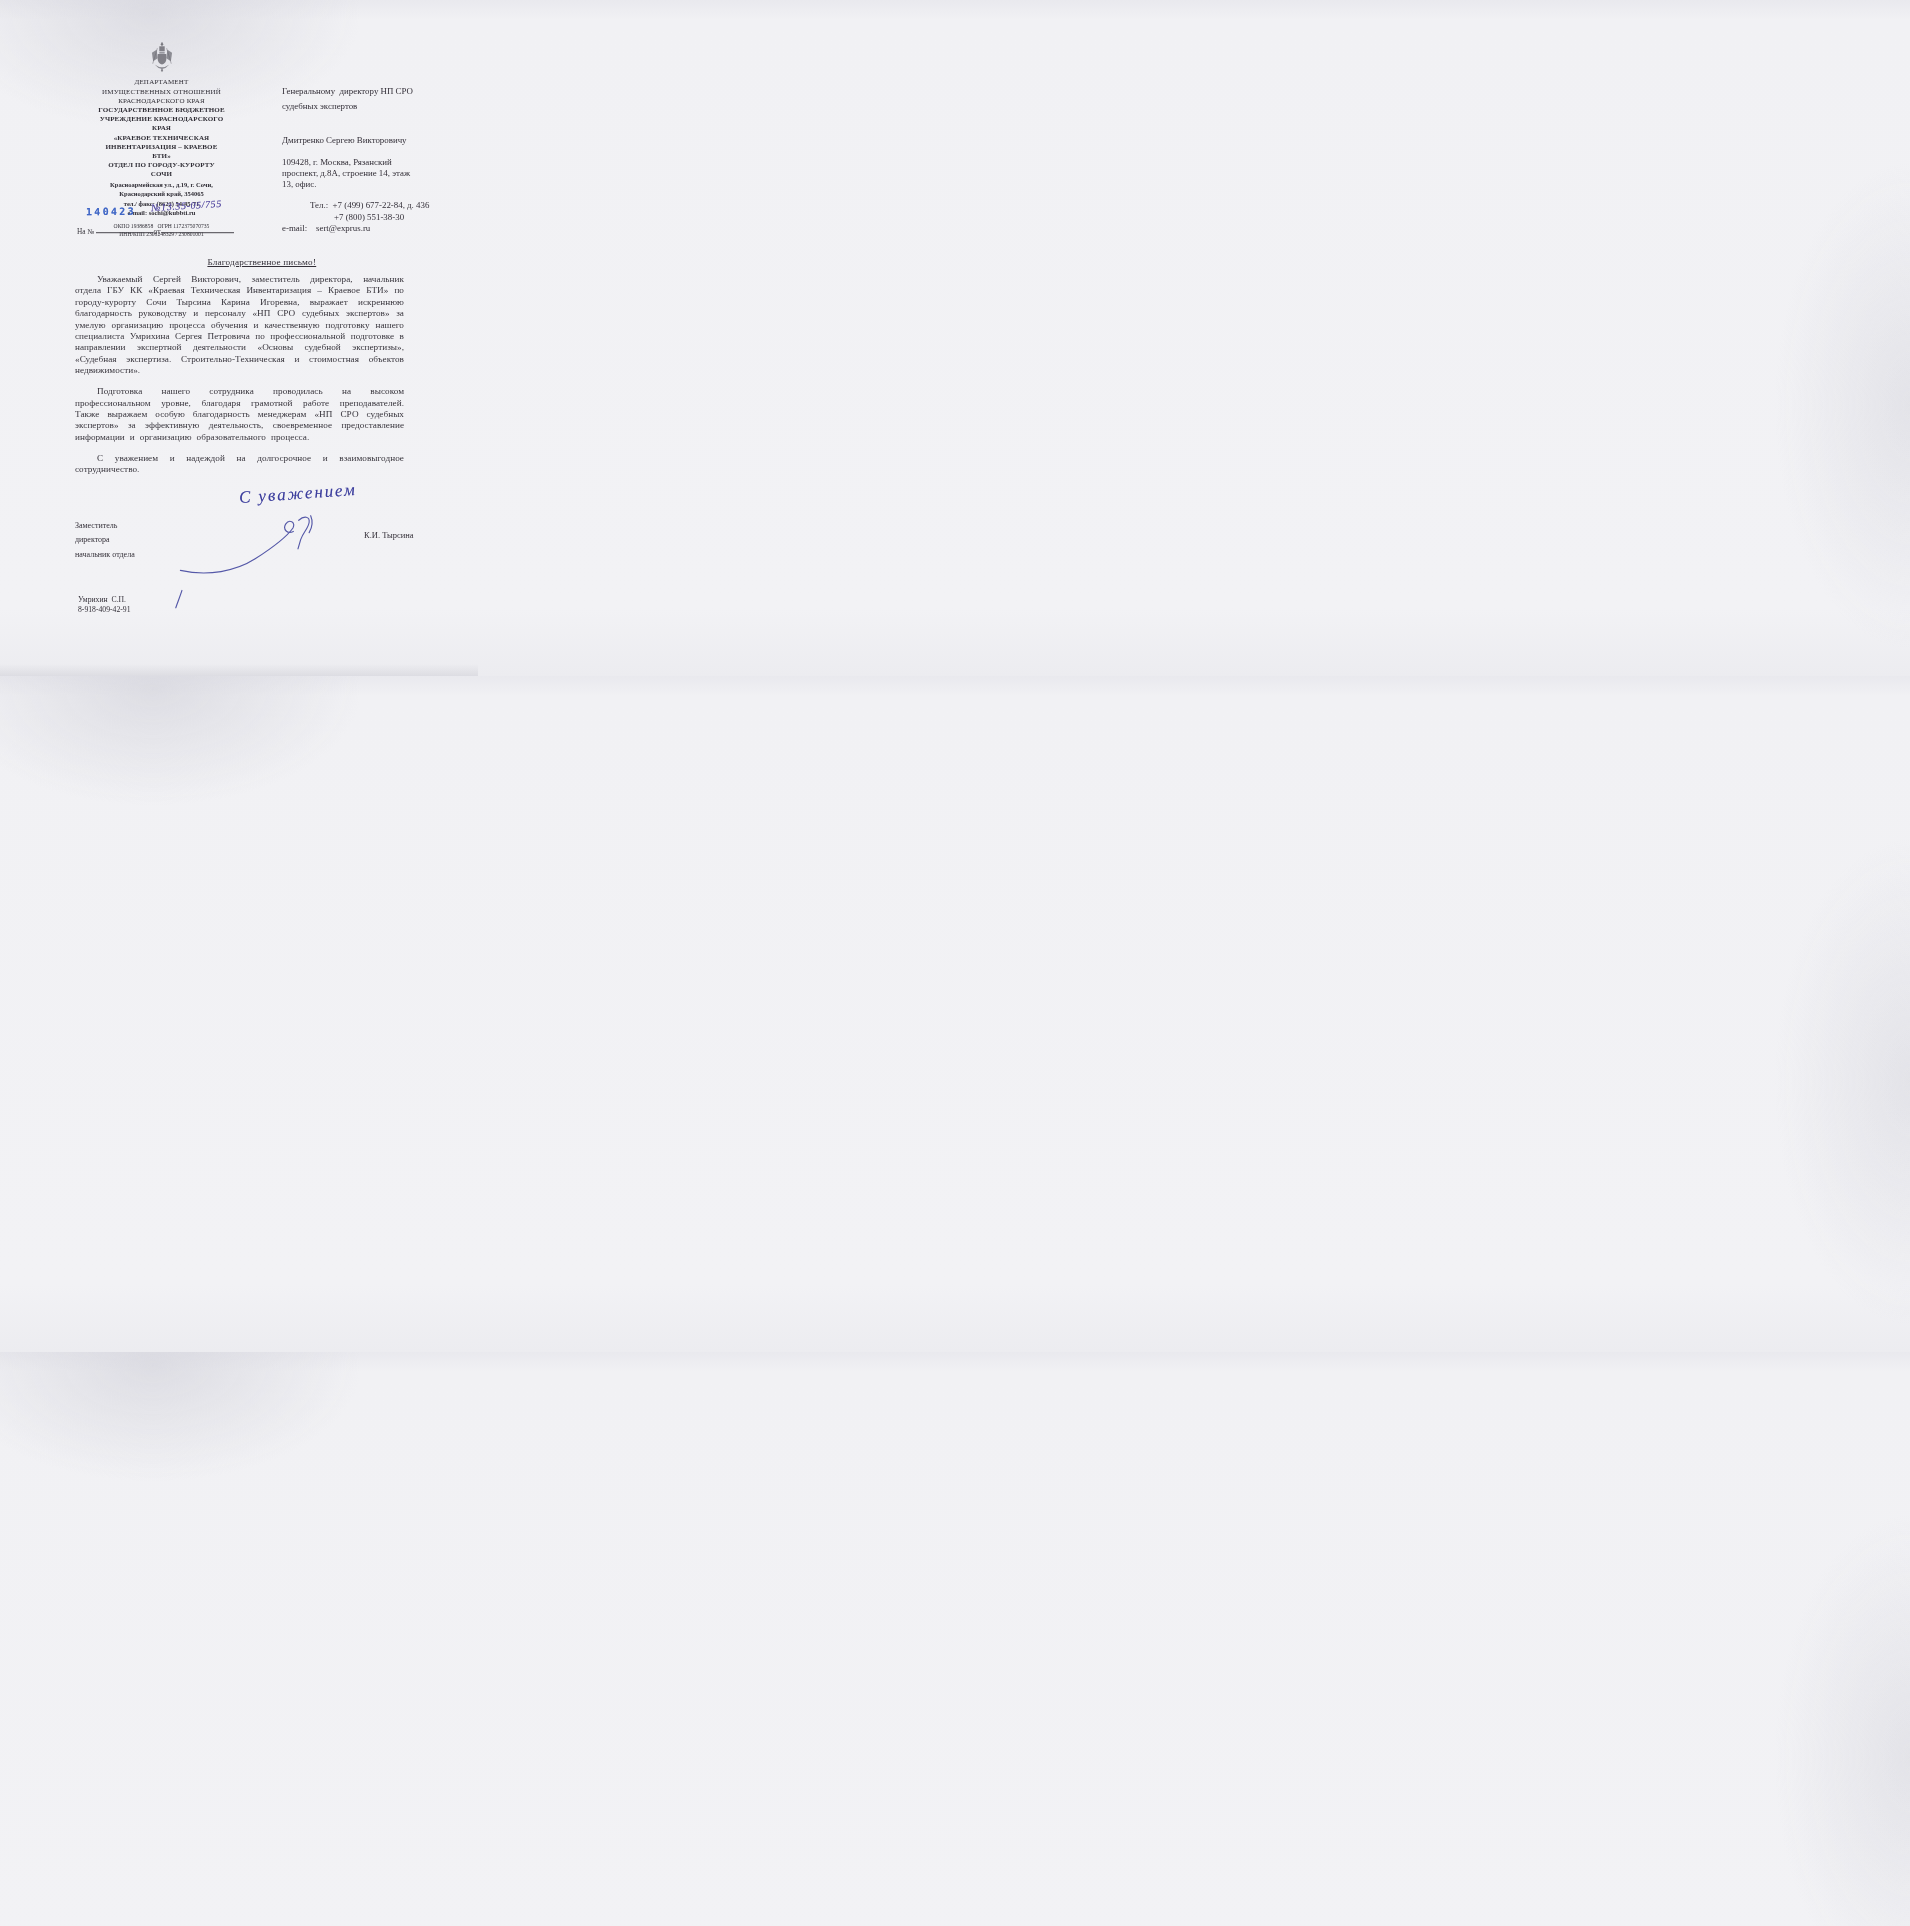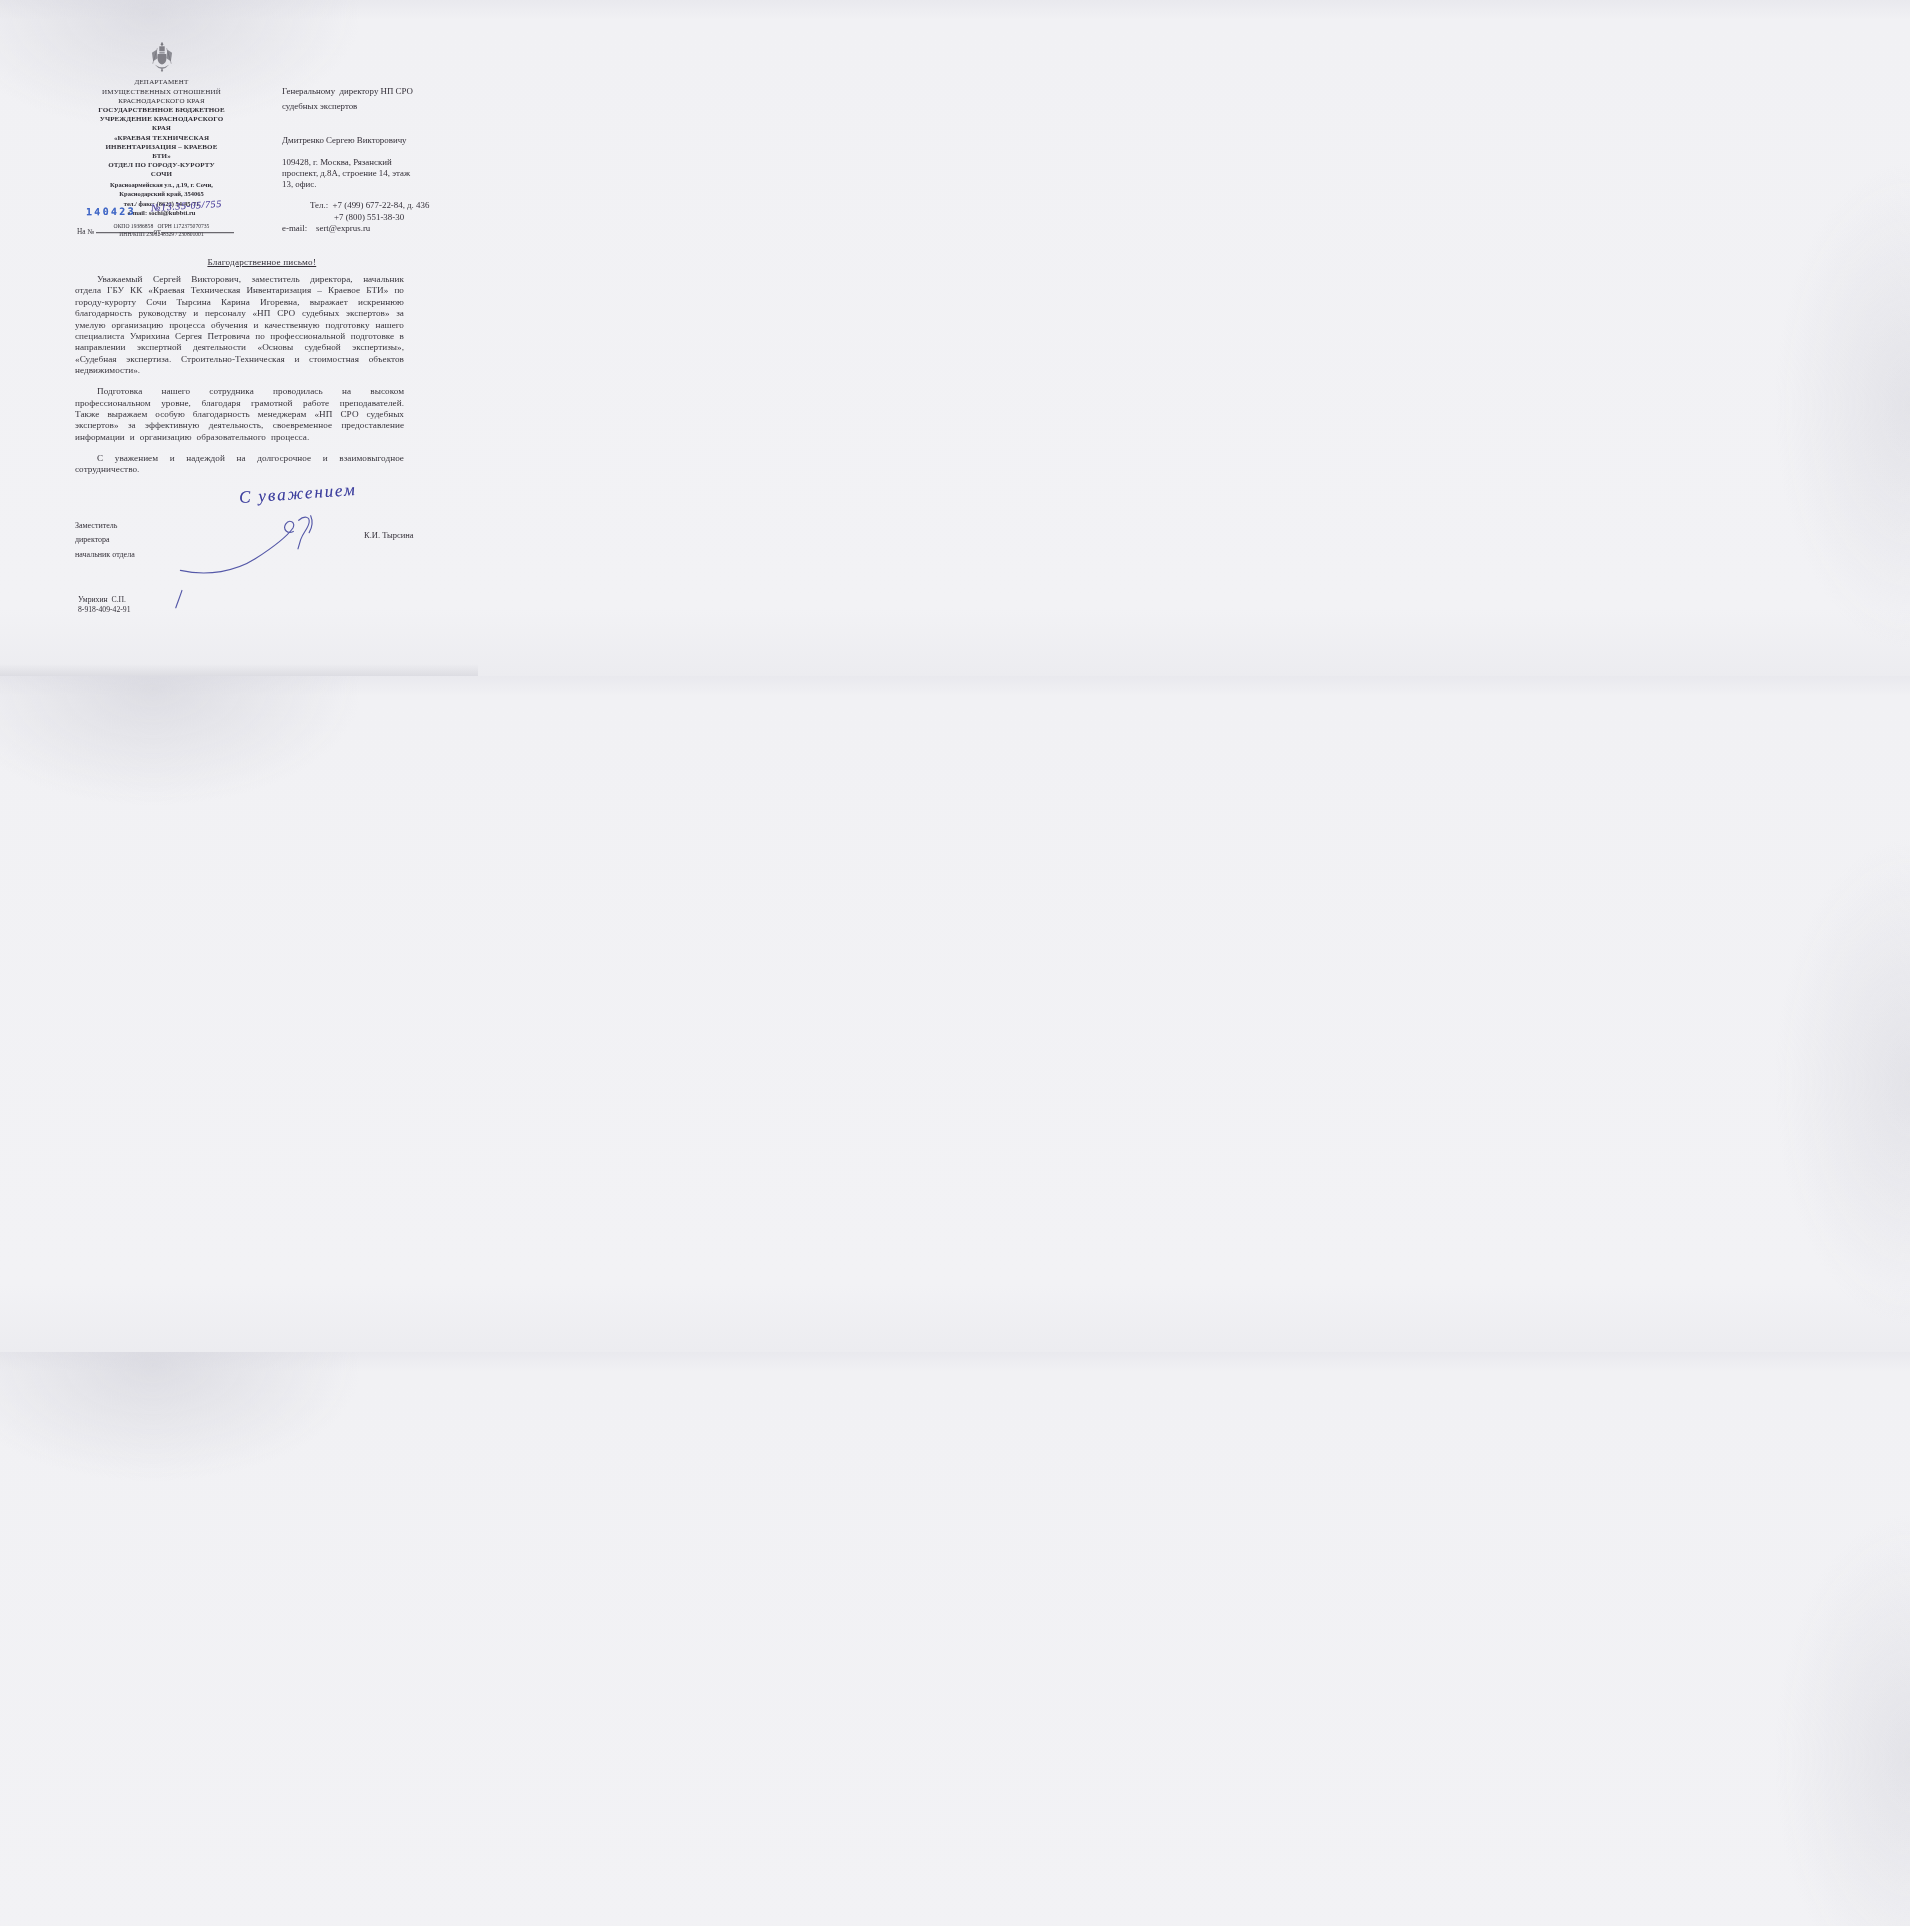--- a/index.html
+++ b/index.html
@@ -85,21 +85,21 @@
       <line x1="43" y1="16" x2="55" y2="56" stroke-width="1.6" opacity=".75"></line>
       <path d="M12 58 Q31 72 50 58 Q42 68 31 70 Q20 68 12 58 Z" fill-opacity=".7" stroke-width="0"></path>
       <path d="M31 68 L34 73 L31 78 L28 73 Z" fill-opacity=".8" stroke-width="0"></path>
     </g>
   </svg>
   <div class="dept-line" data-name="department-name-line">ДЕПАРТАМЕНТ</div>
   <div class="dept-line" data-name="department-name-line">ИМУЩЕСТВЕННЫХ ОТНОШЕНИЙ</div>
   <div class="dept-line" data-name="department-name-line">КРАСНОДАРСКОГО КРАЯ</div>
   <div class="org-line" data-name="organization-name-line">ГОСУДАРСТВЕННОЕ БЮДЖЕТНОЕ</div>
   <div class="org-line" data-name="organization-name-line">УЧРЕЖДЕНИЕ КРАСНОДАРСКОГО КРАЯ</div>
-  <div class="org-line" data-name="organization-name-line">«КРАЕВАЯ ТЕХНИЧЕСКАЯ</div>
+  <div class="org-line" data-name="organization-name-line">«КРАЕВОЕ ТЕХНИЧЕСКАЯ</div>
   <div class="org-line" data-name="organization-name-line">ИНВЕНТАРИЗАЦИЯ – КРАЕВОЕ БТИ»</div>
   <div class="org-line" data-name="organization-name-line">ОТДЕЛ ПО ГОРОДУ-КУРОРТУ СОЧИ</div>
   <div class="addr-line" data-name="organization-address-line">Красноармейская ул., д.19, г. Сочи,</div>
   <div class="addr-line" data-name="organization-address-line">Краснодарский край, 354065</div>
   <div class="addr-line" data-name="organization-phone-line">тел./ факс: (8622) 54-45-71</div>
   <div class="addr-line" data-name="organization-email-line">e-mail: sochi@kubbti.ru</div>
   <div class="reg-block" data-name="organization-registration-block">
     <div class="reg-line pre" data-name="okpo-ogrn-line">ОКПО 19386858   ОГРН 1172375070735</div>
     <div class="reg-line" data-name="inn-kpp-line">ИНН/КПП 2308248329 / 230801001</div>
   </div>

